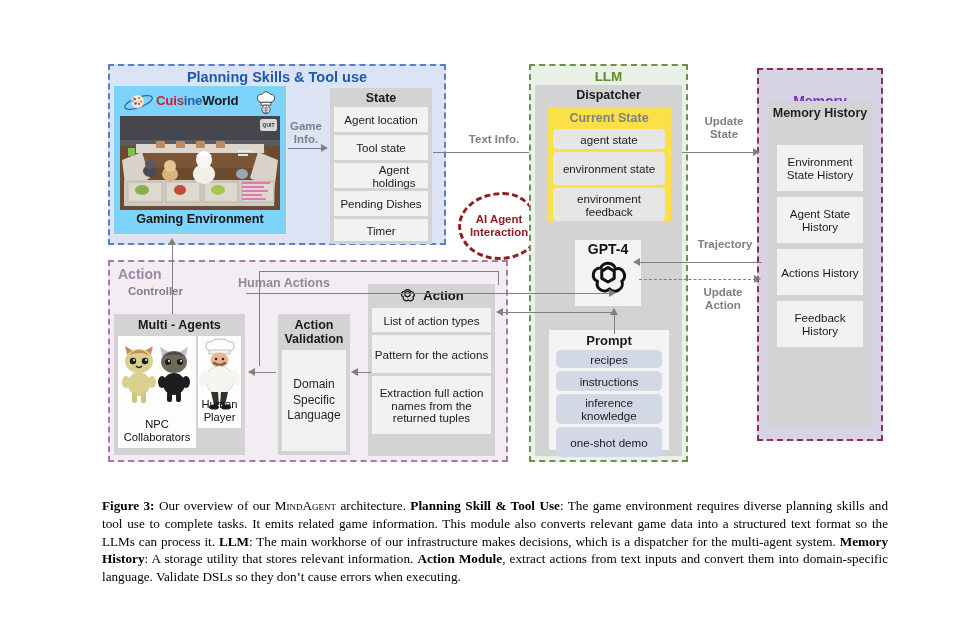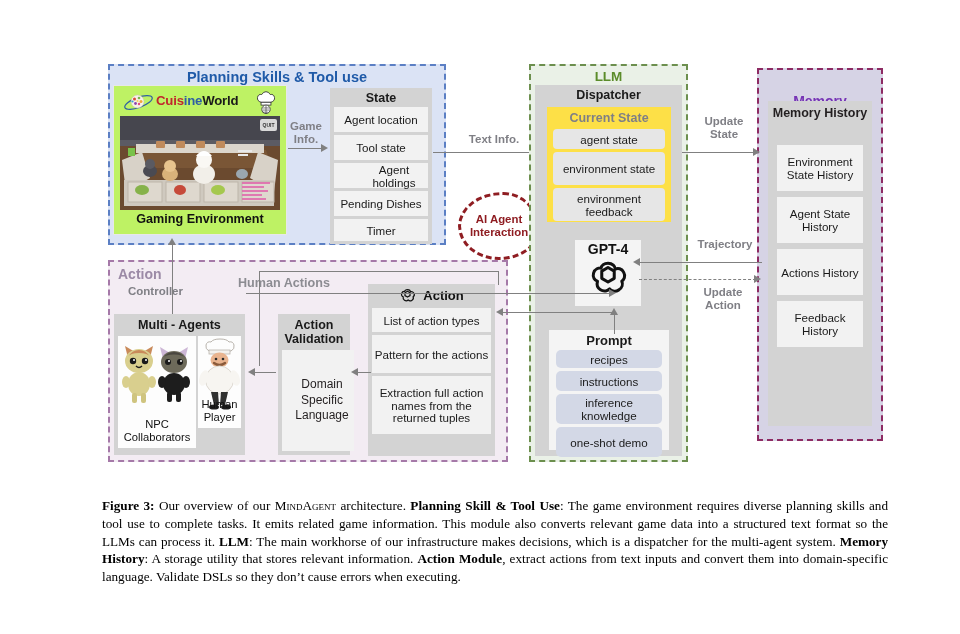--- a/index.html
+++ b/index.html
@@ -49,21 +49,21 @@
 
   .cell{
     background:#f2f2f2;display:flex;align-items:center;justify-content:center;
     text-align:center;font-size:11.6px;color:#1a1a1a;line-height:1.12;
     box-sizing:border-box;
   }
 
   
   #game-card{
     position:absolute;left:114px;top:86px;width:172px;height:148px;
-    background:#bef264;box-sizing:border-box;
+    background:#7dd3fc;box-sizing:border-box;
     box-shadow:0 0 0 1px #e8e8e8;
   }
   #logo-row{position:absolute;left:5px;top:4px;width:162px;height:24px;}
   #logo-planet{position:absolute;left:4px;top:3px;width:31px;height:19px;}
   #logo-text{position:absolute;left:37px;top:3px;font-size:13.2px;font-weight:bold;letter-spacing:-.2px;}
   #logo-text .c1{color:#c1272d;}
   #logo-text .c2{color:#2e5fa3;}
   #logo-text .c3{color:#1a1a1a;}
   #logo-chef{position:absolute;left:136px;top:1px;width:22px;height:24px;}
   #game-img{position:absolute;left:6px;top:30px;width:160px;height:94px;overflow:hidden;background:#3a2a22;}
@@ -116,21 +116,21 @@
   
   #multi-panel{left:114px;top:314px;width:131px;height:141px;}
   #multi-panel .panel-title{padding-top:4px;font-size:12.6px;}
   #npc-cell{position:absolute;left:4px;top:22px;width:78px;height:112px;background:#fdfdfd;}
   #hp-cell{position:absolute;left:84px;top:22px;width:43px;height:92px;background:#fdfdfd;}
   .agent-cap{position:absolute;left:0;right:0;bottom:4px;text-align:center;font-size:11.2px;line-height:1.14;color:#111;}
 
   #av-panel{left:278px;top:314px;width:72px;height:141px;}
   #av-panel .panel-title{padding-top:4px;line-height:1.15;}
   #dsl-cell{position:absolute;left:4px;top:36px;width:64px;height:101px;background:#f2f2f2;
-     display:flex;align-items:center;justify-content:center;text-align:center;font-size:12px;line-height:1.3;padding-left:8px;}
+     display:flex;align-items:center;justify-content:center;text-align:center;font-size:12px;line-height:1.3;}
 
   #act-panel{left:368px;top:284px;width:127px;height:172px;}
   #act-head{position:absolute;left:0;right:0;top:3px;display:flex;align-items:center;justify-content:center;gap:7px;}
   #act-head .t{font-weight:bold;font-size:13px;color:#111;}
   .act-cell{position:absolute;left:4px;width:119px;}
 
   #human-actions-lbl{position:absolute;left:238px;top:276px;font-size:12.6px;font-weight:bold;color:#8c8c92;}
 
   
   .oai{display:block;}

